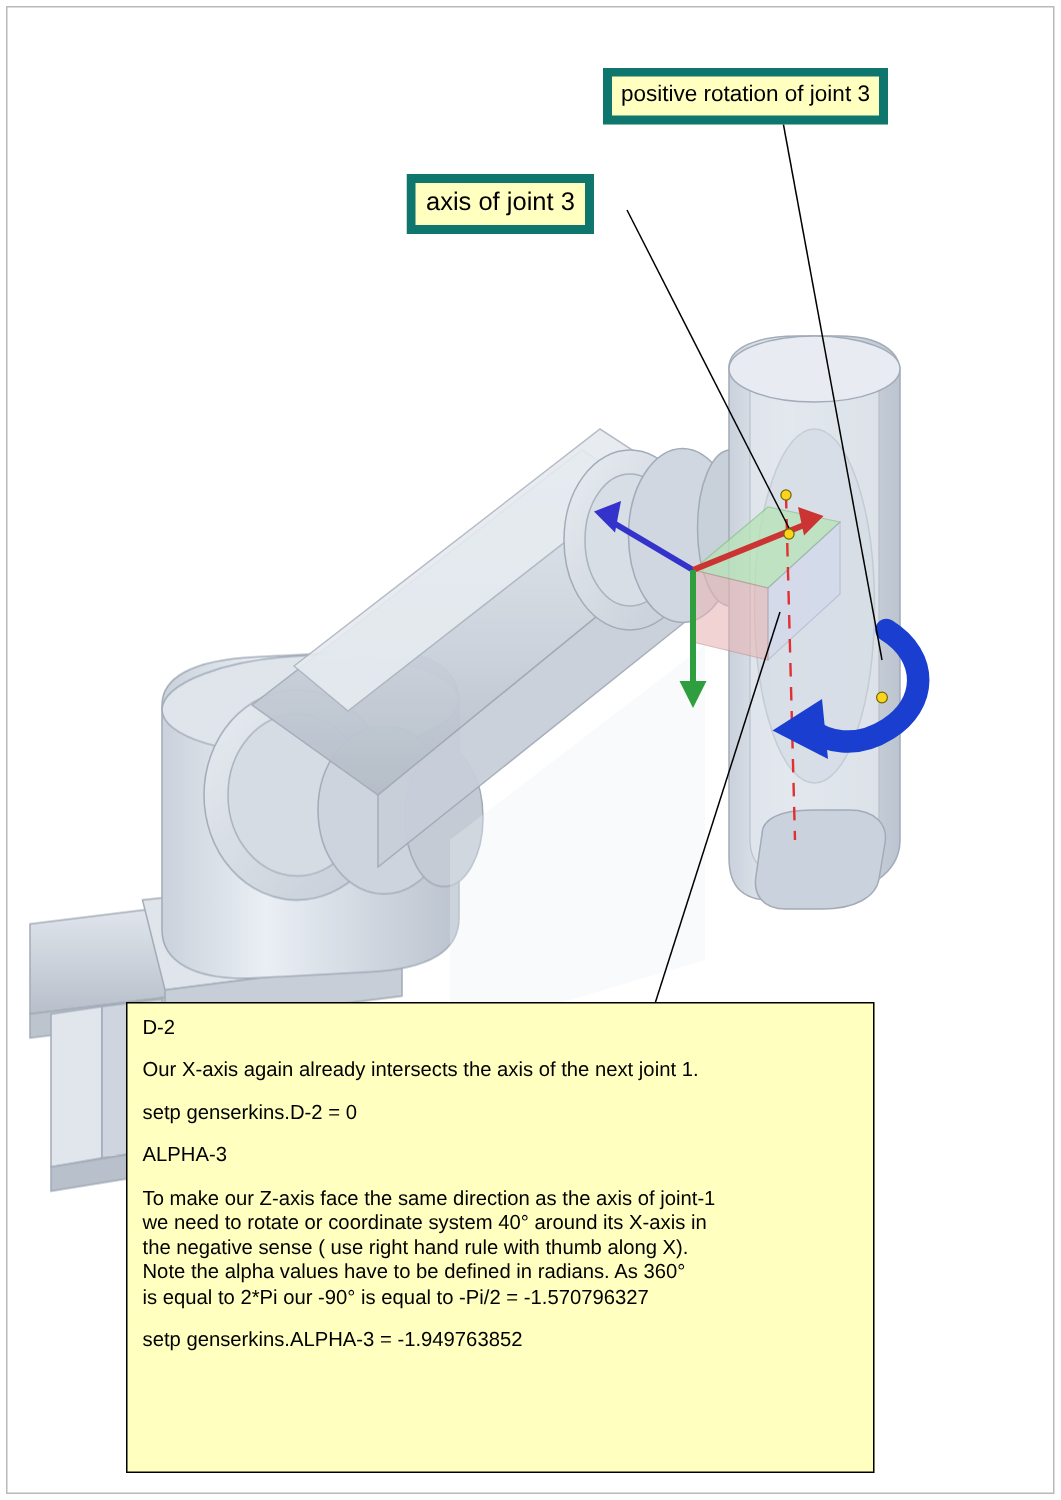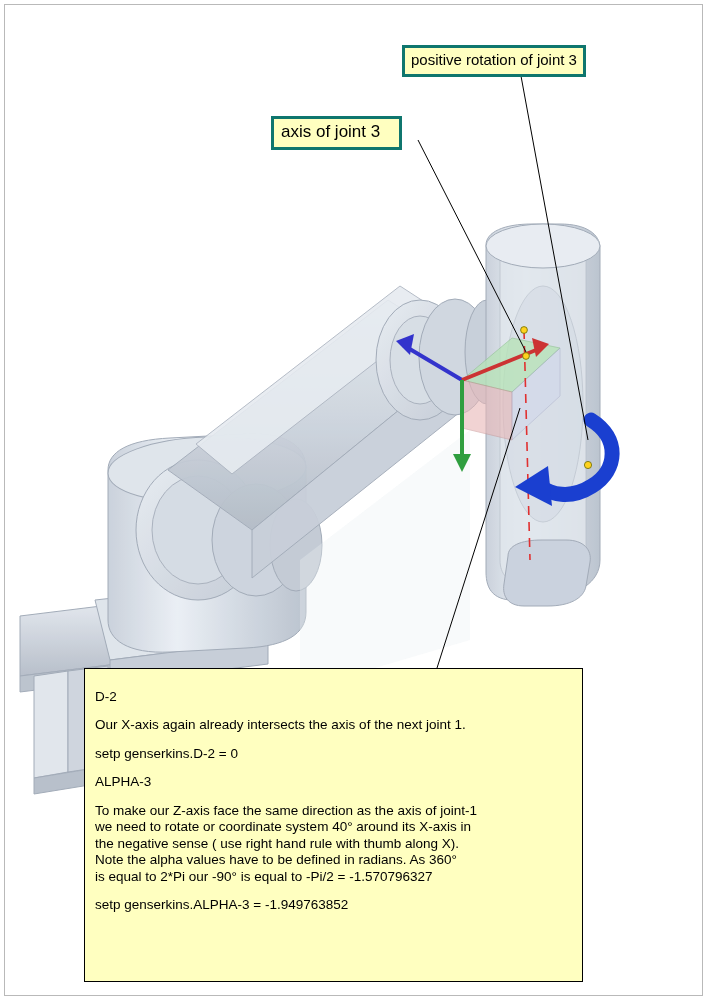--- a/index.html
+++ b/index.html
@@ -34,27 +34,27 @@
     left: 0;
     top: 0;
     width: 707px;
     height: 1000px;
   }
 
   
   .callout {
     position: absolute;
     background: #ffffc0;
-    border: 3px solid #0f766e;
+    border: 6px solid #0f766e;
     box-sizing: border-box;
     color: #000000;
   }
   .callout-title {
     font-size: 17px;
-    padding: 4px 19px 5px 7px;
+    padding: 4px 7px 5px 7px;
     white-space: nowrap;
     line-height: 1.1;
   }
   #callout-axis {
     left: 271px;
     top: 116px;
   }
   #callout-rotation {
     left: 402px;
     top: 45px;
@@ -66,21 +66,21 @@
 
   #callout-text {
     position: absolute;
     left: 84px;
     top: 668px;
     width: 499px;
     height: 314px;
     background: #ffffc0;
     border: 1px solid #000000;
     box-sizing: border-box;
-    padding: 20px 10px;
+    padding: 8px 10px;
     font-size: 13.5px;
     line-height: 1.22;
     color: #000000;
   }
   #callout-text p {
     margin: 0;
   }
   #callout-text .gap {
     height: 12px;
   }

